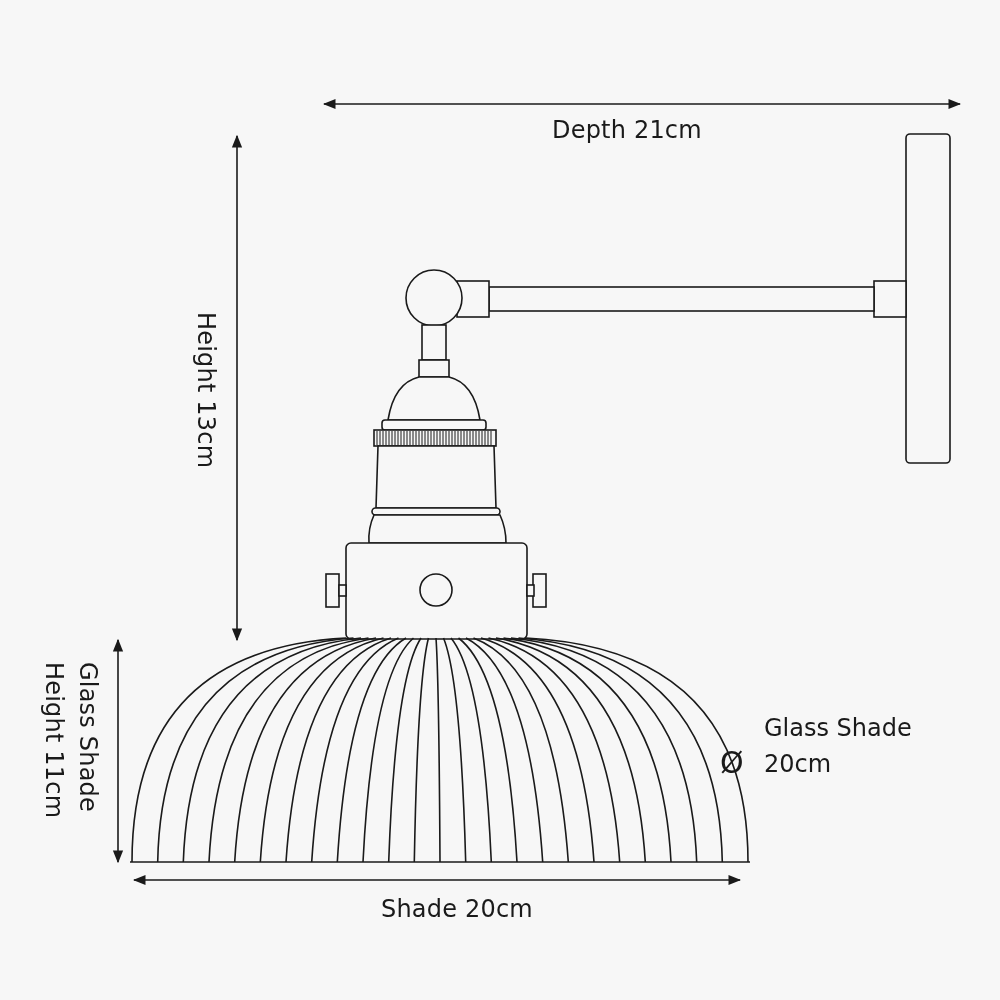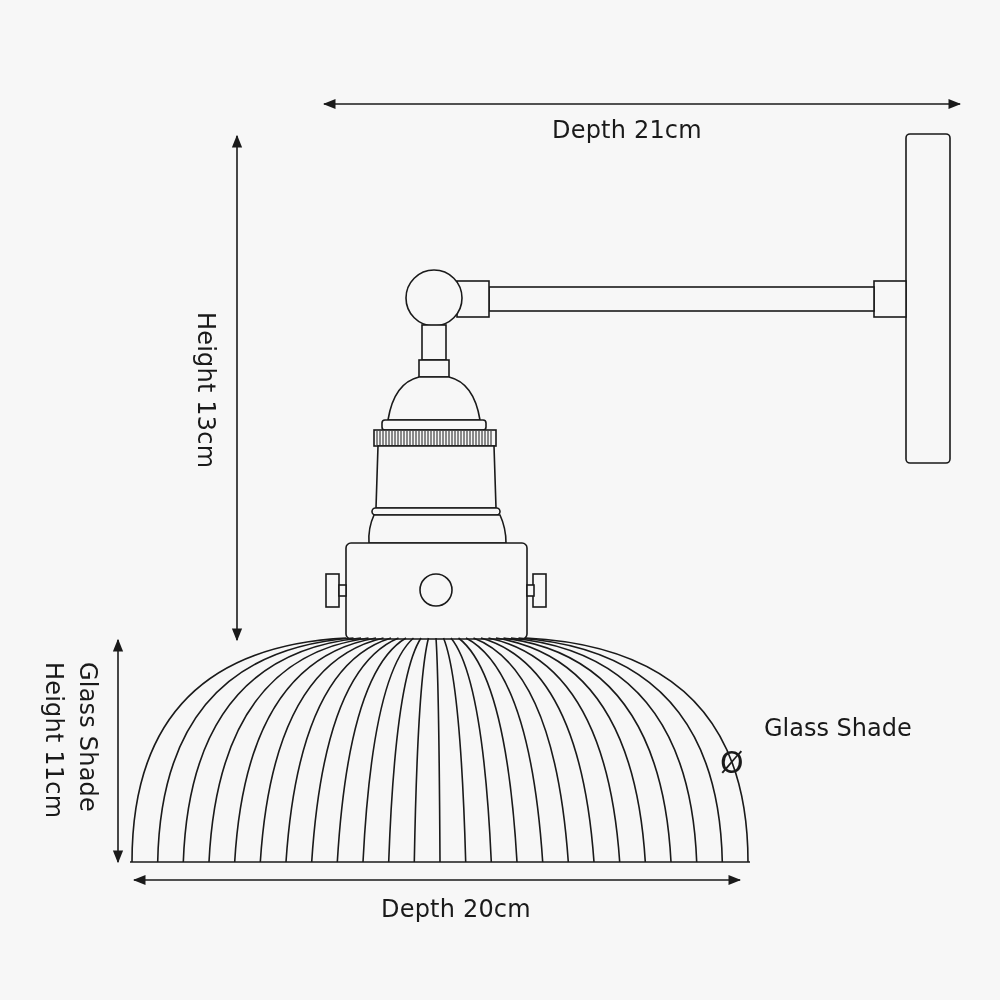--- a/index.html
+++ b/index.html
@@ -127,19 +127,20 @@
           <path d="M526.0,638 Q748.0,649.2 748.0,862"></path>
         </g>
       <line x1="130" y1="862" x2="750" y2="862"></line>
     </g>
   </svg>
 
   <div class="lbl" style="left:552px; top:116px;">Depth 21cm</div>
   <div class="lbl rot" style="left:220px; top:312px;">Height 13cm</div>
   <div class="lbl rot" style="left:102px; top:662px;">Glass Shade</div>
   <div class="lbl rot" style="left:68px; top:662px;">Height 11cm</div>
-  <div class="lbl" style="left:381px; top:895px;">Depth 20cm</div>
+  <div class="lbl" style="left:381px; top:895px;">Shade 20cm</div>
 
   <div class="diam-sym">Ø</div>
   <div class="diam">
     <div>Glass Shade</div>
+    <div>20cm</div>
   </div>
 </div>
 
 </body></html>

